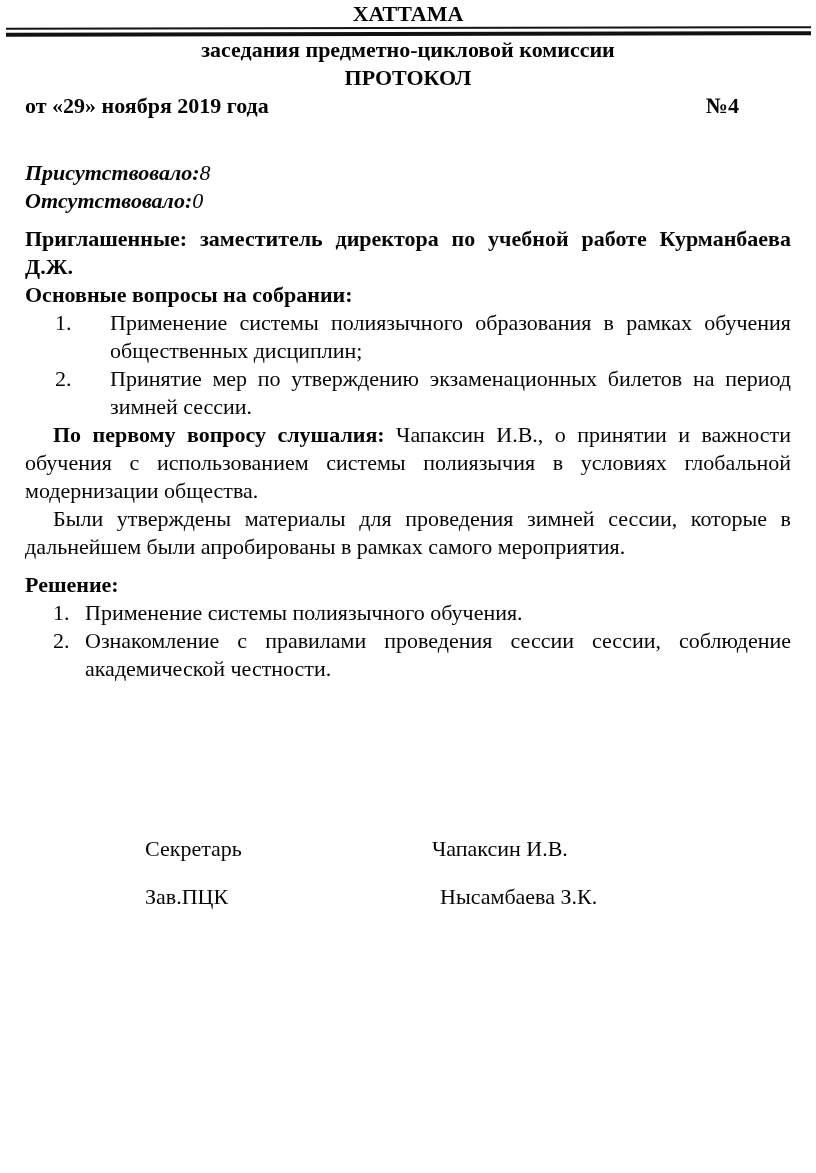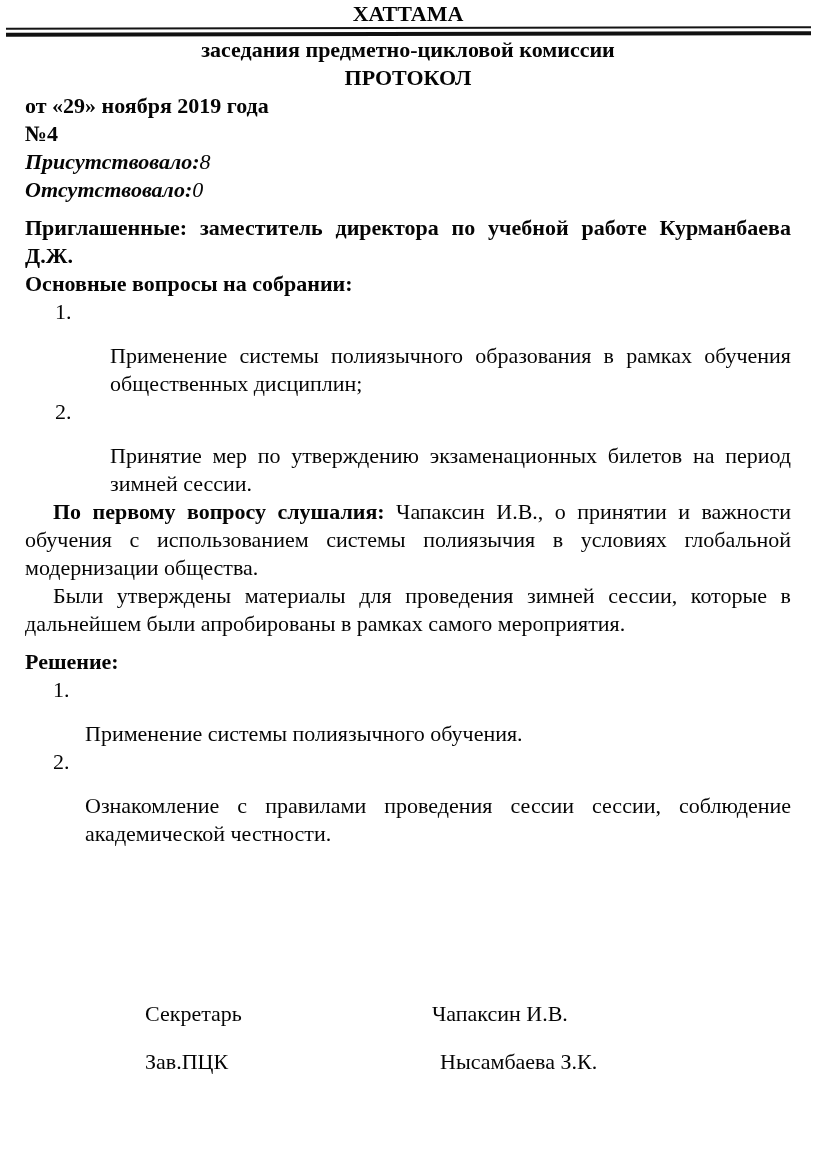--- a/index.html
+++ b/index.html
@@ -21,39 +21,38 @@
   .title-main { line-height: 24px; }
   .rule-block { margin: 1px -20px 0 -19px; transform: rotate(-0.12deg); }
   .rule-thin  { height: 2px; background: #141414; }
   .rule-gap   { height: 3px; }
   .rule-thick { height: 4px; background: #111111; }
   .date-row {
     display: flex;
     justify-content: space-between;
     font-weight: bold;
     padding-right: 52px;
-    flex-direction: column;
   }
-  .attendance { }
+  .attendance { margin-top: 39px; }
   .att-line .lbl { font-weight: bold; font-style: italic; }
   .att-line .val { font-style: italic; }
   .invited {
     margin-top: 10px;
     font-weight: bold;
     text-align: justify;
   }
   .agenda-heading { font-weight: bold; }
   .num-row { display: flex; }
   .num-row .marker1 {
     flex: 0 0 85px; padding-left: 30px; box-sizing: border-box;
   }
   .num-row .marker2 {
     flex: 0 0 60px; padding-left: 28px; box-sizing: border-box;
   }
-  .num-row .itext { flex: 1; text-align: justify; margin-top: 44px; }
+  .num-row .itext { flex: 1; text-align: justify; }
   .para { text-align: justify; text-indent: 28px; }
   .para .lead { font-weight: bold; }
   .decision-heading { font-weight: bold; margin-top: 10px; }
   .sig-block { margin-top: 152px; }
   .sig-row { display: flex; }
   .sig-row + .sig-row { margin-top: 20px; gap: 8px; }
   .sig-role { margin-left: 120px; width: 287px; }
 </style>
 </head>
 <body>

